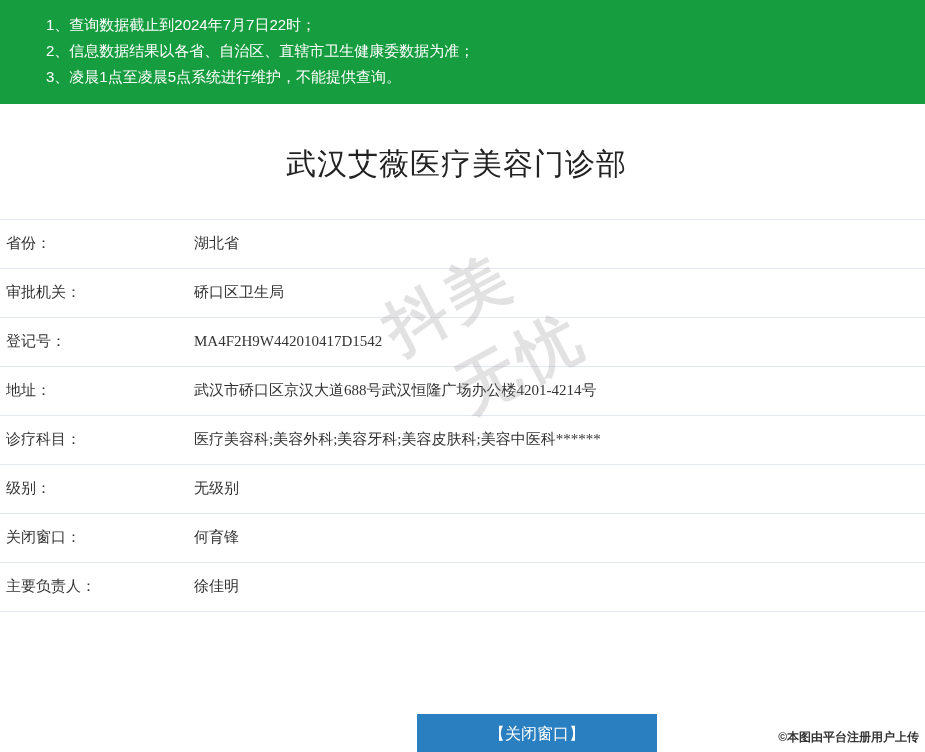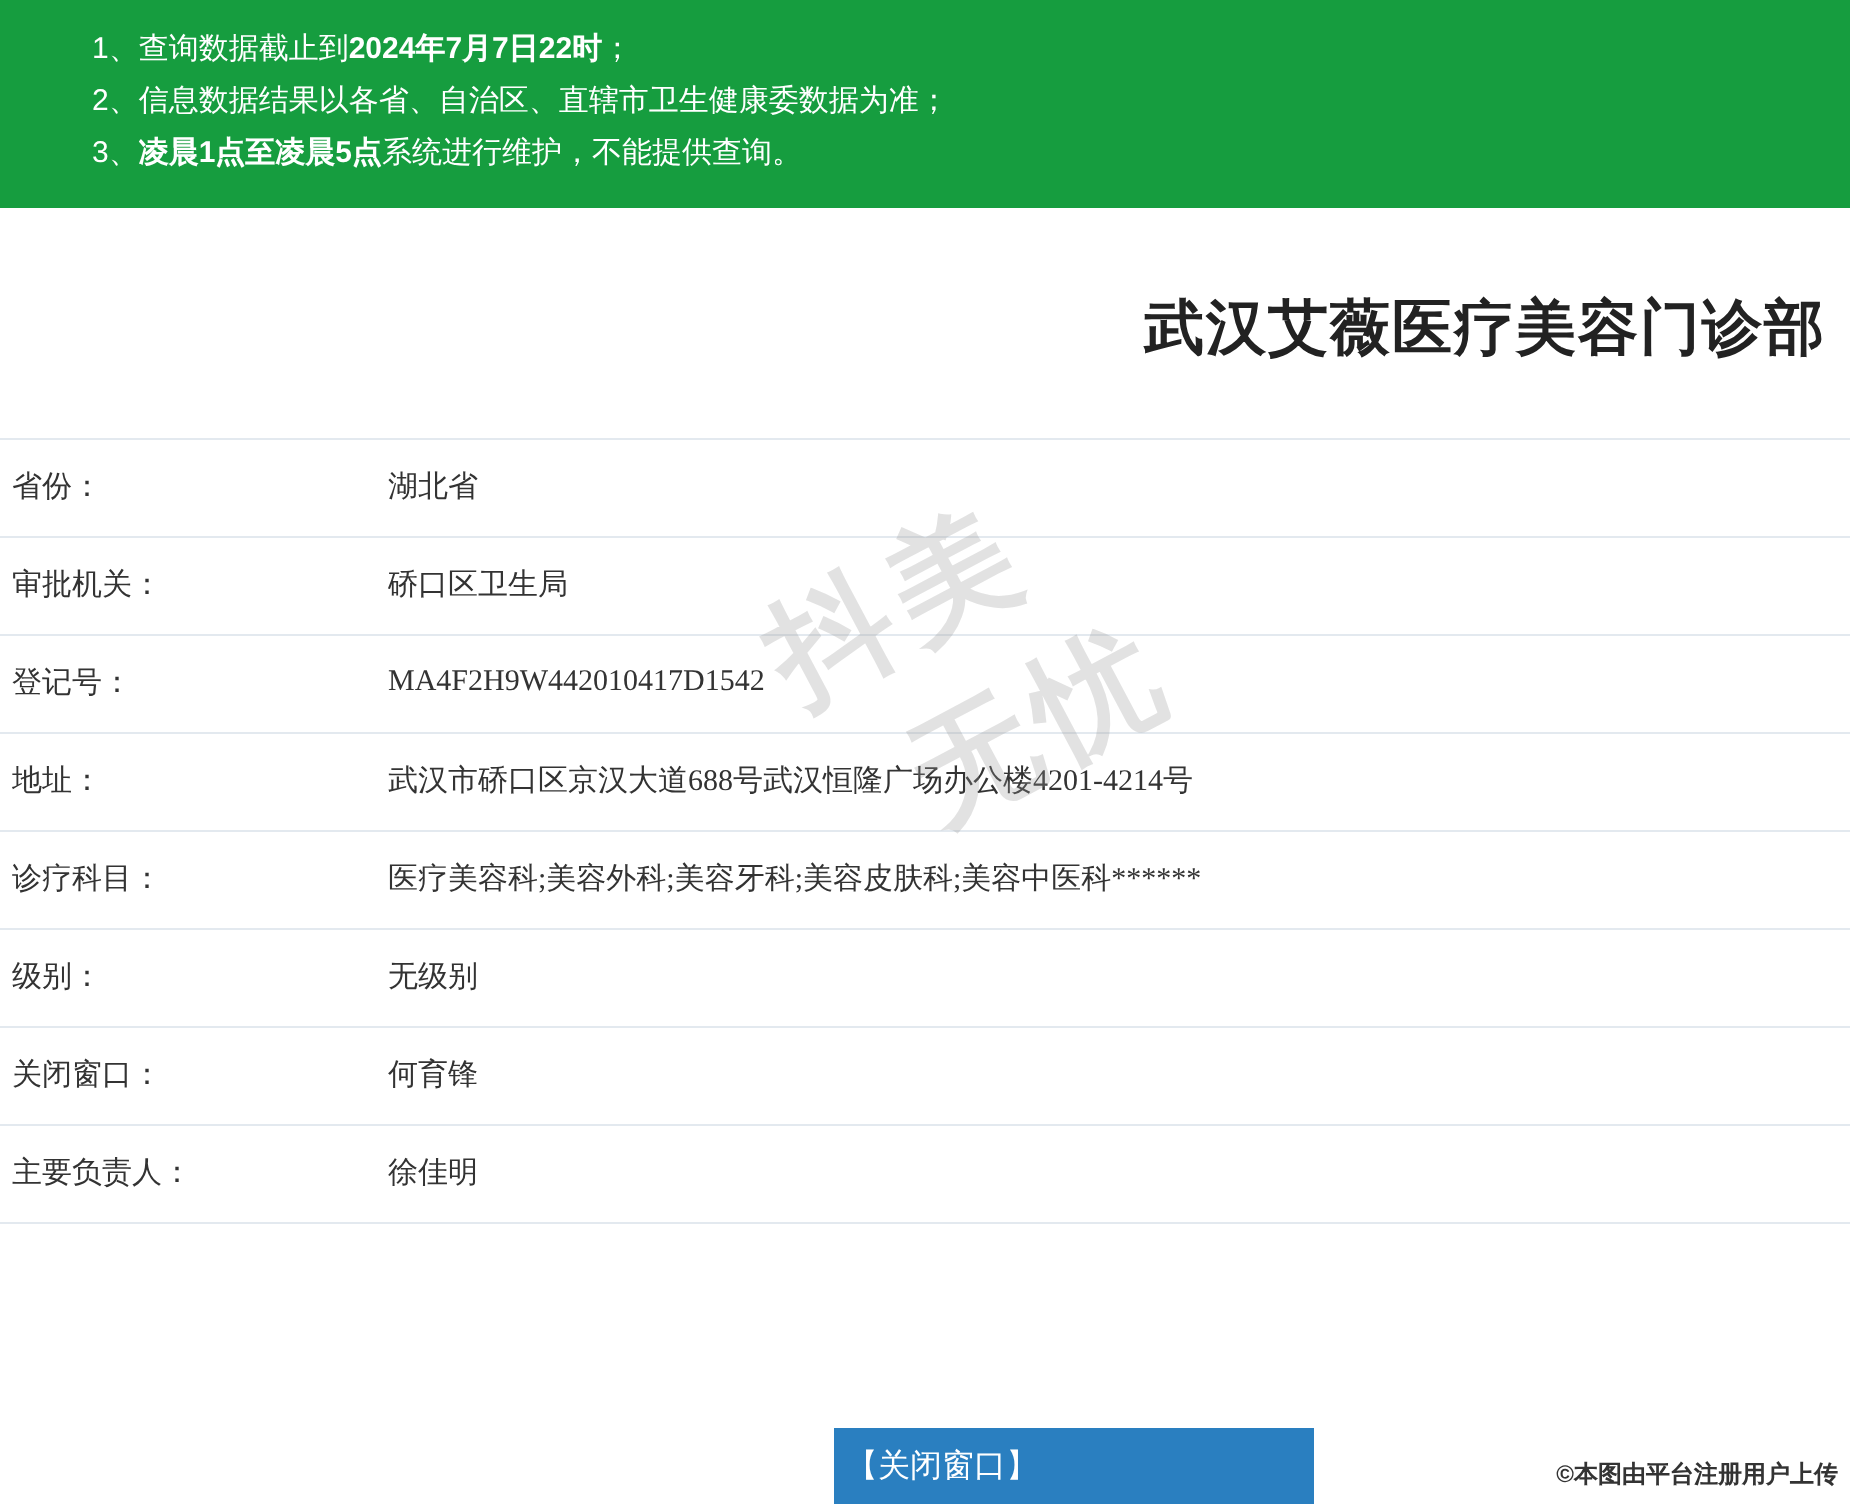--- a/index.html
+++ b/index.html
@@ -22,28 +22,28 @@
     color: #ffffff;
     padding: 12px 0 14px 0;
     font-size: 15px;
     line-height: 26px;
   }
   .notice-line {
     padding-left: 46px;
     white-space: nowrap;
   }
   .notice-line .bold {
-    font-weight: bold;
+    font-weight: normal;
   }
 
   
   .title {
-    text-align: right;
+    text-align: center;
     font-size: 30px;
-    font-weight: bold;
+    font-weight: normal;
     color: #222222;
     padding: 40px 12px 34px 0;
     letter-spacing: 1px;
   }
 
   
   .info-table {
     width: 925px;
     border-collapse: collapse;
     table-layout: fixed;
@@ -103,21 +103,21 @@
   }
   .close-button {
     position: absolute;
     left: 417px;
     bottom: 0px;
     width: 240px;
     height: 38px;
     line-height: 38px;
     background: #2a7fc0;
     color: #ffffff;
-    text-align: left;
+    text-align: center;
     font-size: 16px;
     border: none;
     cursor: pointer;
     font-family: "Liberation Sans", sans-serif;
   }
   .upload-note {
     position: absolute;
     right: 6px;
     bottom: 6px;
     font-size: 12px;

